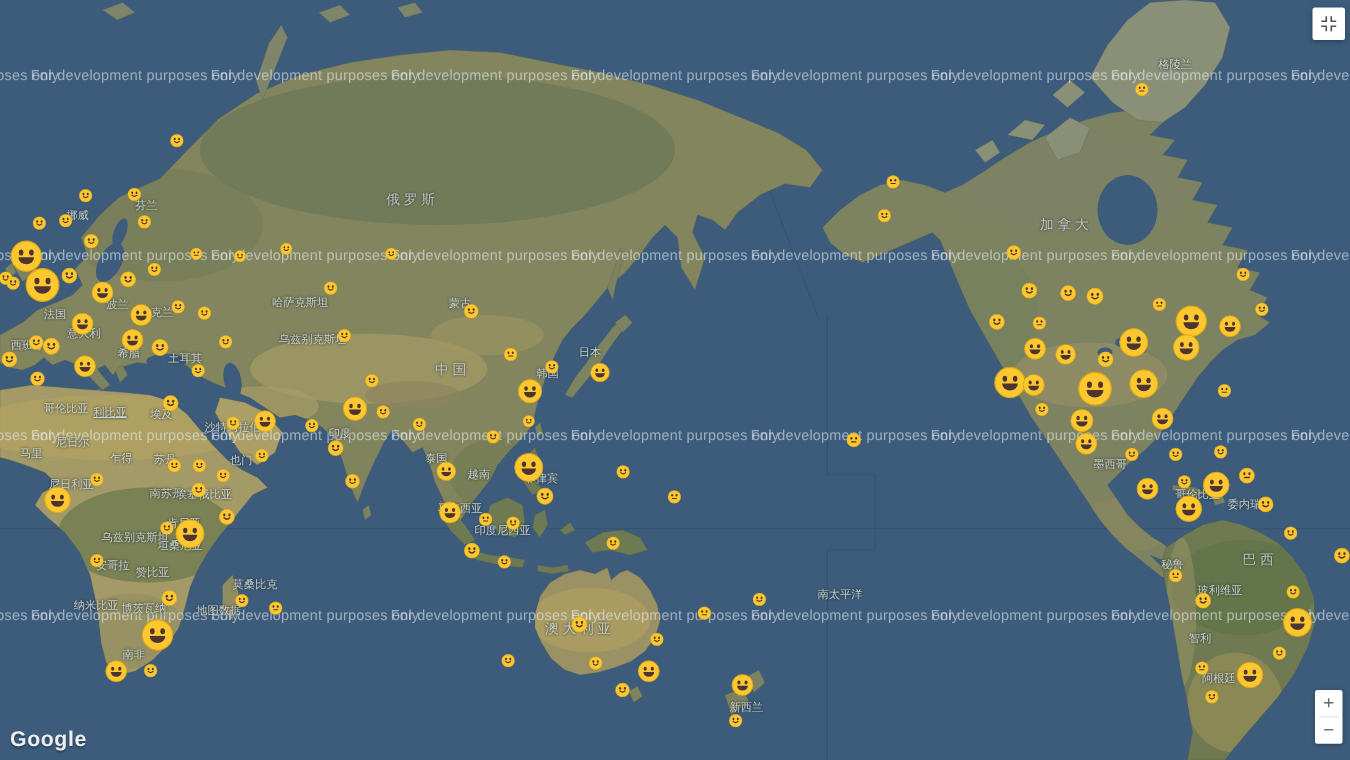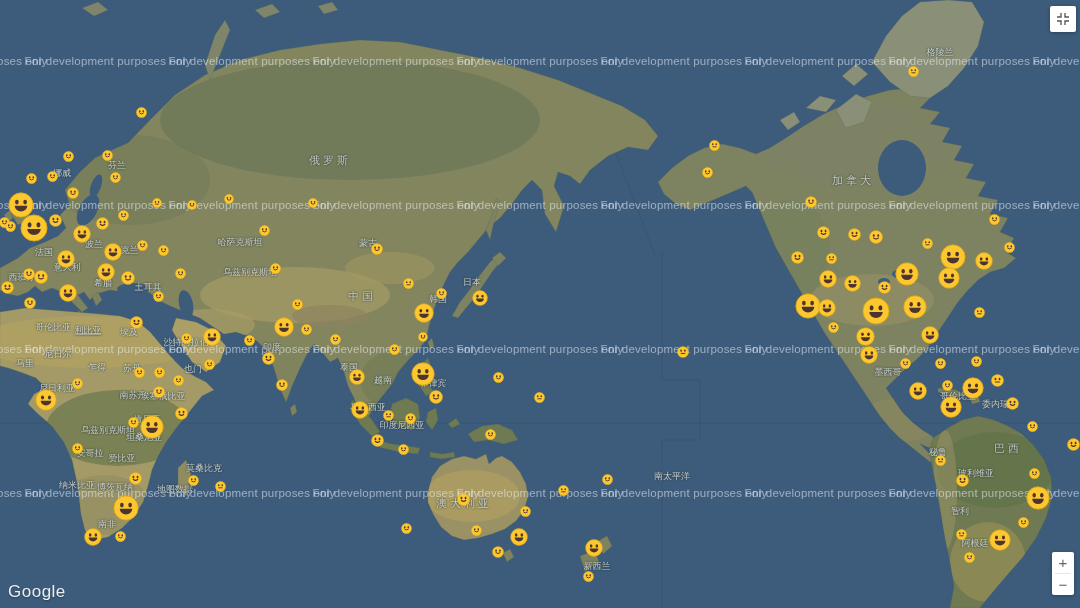--- a/index.html
+++ b/index.html
@@ -20,21 +20,21 @@
   .marker svg{display:block;width:100%;height:100%;}
   
   #fullscreen-btn{position:absolute;top:6px;right:4px;width:26px;height:26px;background:#fff;
       border:none;border-radius:2px;box-shadow:0 1px 4px rgba(0,0,0,.3);display:flex;
       align-items:center;justify-content:center;cursor:pointer;padding:0;}
   #zoom-ctl{position:absolute;right:6px;bottom:13px;width:22px;background:#fff;border-radius:2px;
       box-shadow:0 1px 4px rgba(0,0,0,.3);display:flex;flex-direction:column;align-items:stretch;}
   .zoom-btn{border:none;background:transparent;height:21px;font-size:15px;line-height:20px;
       color:#666;cursor:pointer;padding:0;font-family:inherit;}
   #zoom-divider{height:1px;background:#e6e6e6;margin:0 3px;}
-  #google-logo{position:absolute;left:8px;bottom:6px;font-size:17px;font-weight:normal;
+  #google-logo{position:absolute;left:8px;bottom:6px;font-size:17px;font-weight:bold;
       color:#eceff1;letter-spacing:.5px;text-shadow:0 1px 2px rgba(0,0,0,.35);cursor:pointer;}
   #attribution{position:absolute;right:0;bottom:0;display:flex;font-size:10px;color:#2b2b2b;}
   #attribution .attr-seg{background:rgba(255,255,255,0.72);padding:1px 5px;white-space:nowrap;}
   #attribution .attr-terms{margin-left:2px;cursor:pointer;}
 </style>
 </head>
 <body>
 
 <div id="stage">
 

